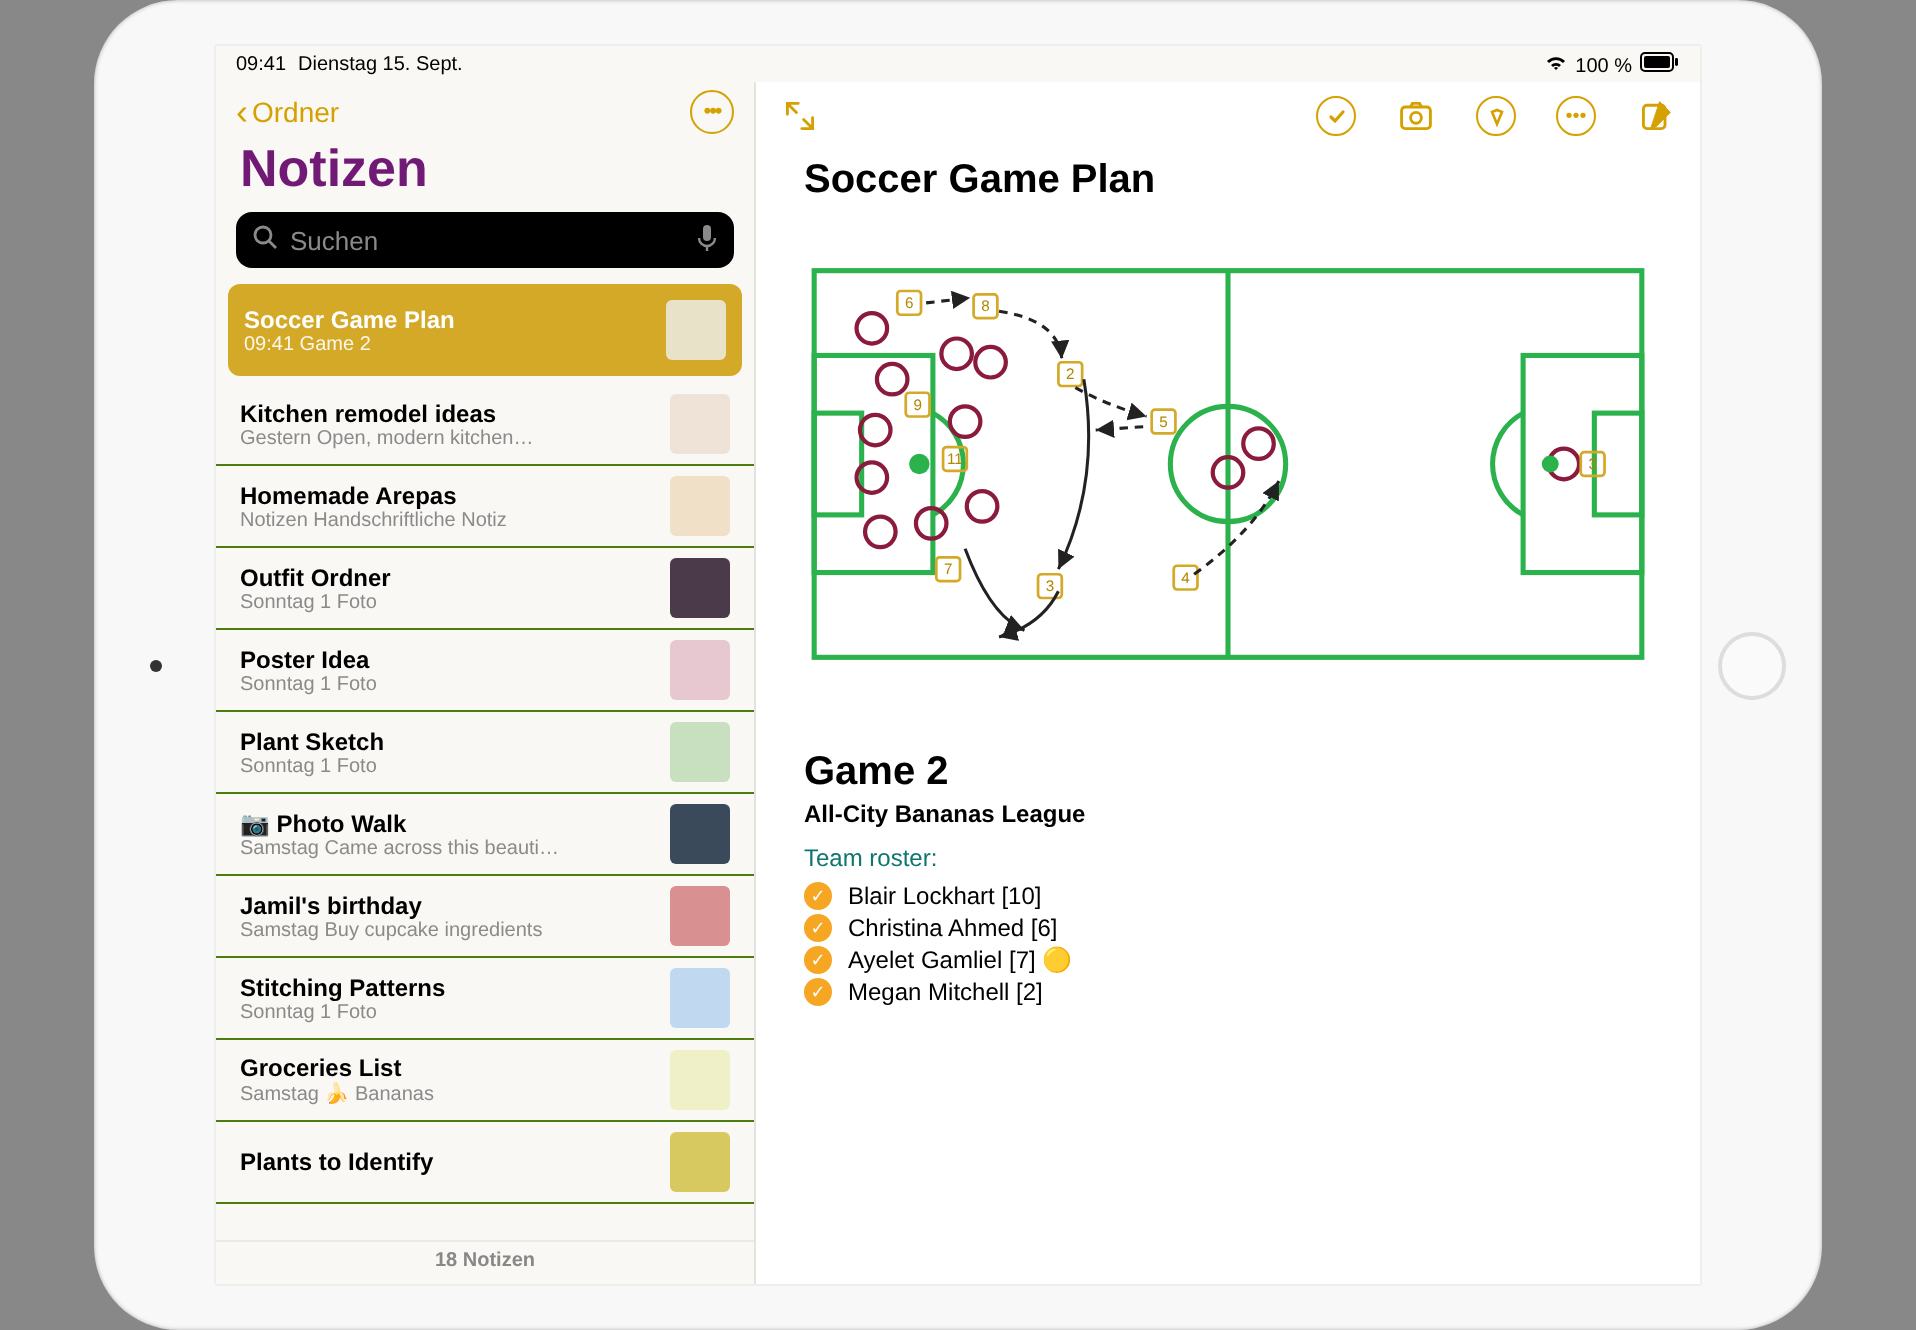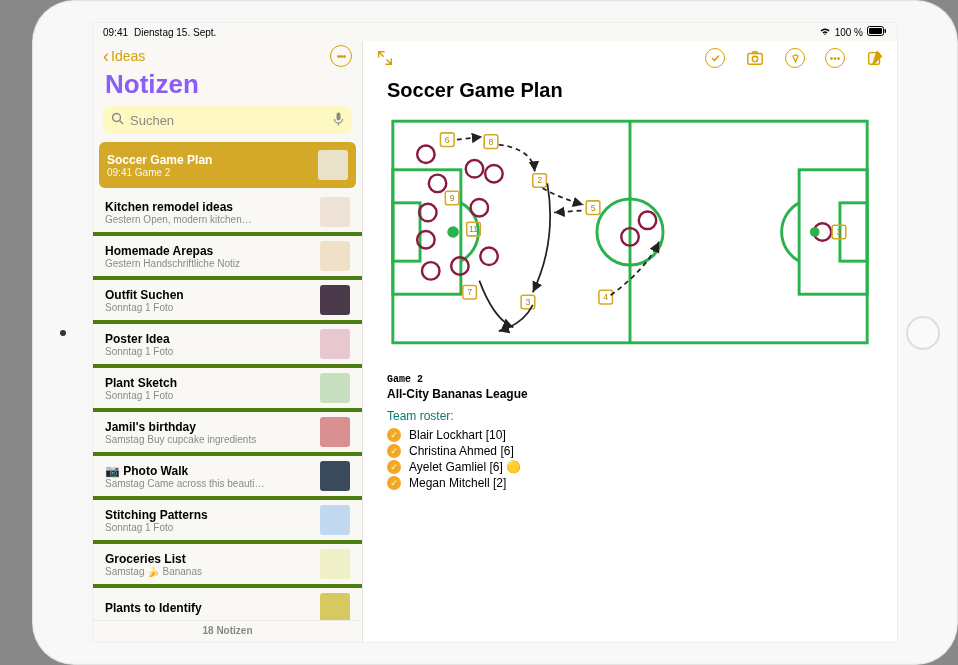--- a/index.html
+++ b/index.html
@@ -1,51 +1,51 @@
 <!DOCTYPE html>
 <html><head>
 <meta charset="utf-8">
 <style>
 * { margin: 0; padding: 0; box-sizing: border-box; }
 body { font-family: -apple-system, "Helvetica Neue", Arial, sans-serif; background: #888; display: flex; align-items: center; justify-content: center; height: 665px; width: 958px; }
-.ipad-frame { width: 958px; height: 665px; background: #f8f8f8; border-radius: 42px; padding: 22px 60px 22px 60px; position: relative; box-shadow: inset 0 0 2px rgba(0,0,0,0.3); margin-left: 32px; }
+.ipad-frame { width: 864px; height: 665px; background: #f8f8f8; border-radius: 42px; padding: 22px 60px 22px 60px; position: relative; box-shadow: inset 0 0 2px rgba(0,0,0,0.3); }
 .home-button { position: absolute; right: 18px; top: 50%; transform: translateY(-50%); width: 34px; height: 34px; border-radius: 50%; border: 2px solid #ddd; background: #fafafa; }
 .camera-dot { position: absolute; left: 28px; top: 50%; transform: translateY(-50%); width: 6px; height: 6px; border-radius: 50%; background: #333; }
 .screen { width: 100%; height: 100%; background: #fff; border-radius: 2px; overflow: hidden; display: flex; flex-direction: column; border: 1px solid #eee; }
 .status-bar { height: 18px; display: flex; justify-content: space-between; align-items: center; padding: 0 10px; font-size: 10px; color: #000; background: #f9f8f5; }
 .status-left { display: flex; gap: 6px; }
 .status-right { display: flex; gap: 4px; align-items: flex-end; }
 .app { flex: 1; display: flex; min-height: 0; }
 .sidebar { width: 270px; background: #f9f8f5; border-right: 1px solid #e4e3e0; display: flex; flex-direction: column; }
 .sidebar-top { display: flex; justify-content: space-between; align-items: center; padding: 4px 10px 0 10px; }
 .back-btn { display: flex; align-items: center; color: #d5a100; font-size: 14px; gap: 2px; }
 .chev { font-size: 18px; line-height: 1; }
 .more-circle { width: 22px; height: 22px; border: 1.5px solid #d5a100; border-radius: 50%; display: flex; align-items: center; justify-content: center; color: #d5a100; font-size: 11px; letter-spacing: -1px; }
-.sidebar-title { font-size: 26px; font-weight: 700; padding: 2px 12px 6px; color: #8b5cf6; }
-.search-box { margin: 0 10px 8px; background: #fef9c3; border-radius: 8px; height: 28px; display: flex; align-items: center; padding: 0 8px; gap: 6px; color: #8a8a8a; font-size: 13px; }
+.sidebar-title { font-size: 26px; font-weight: 700; padding: 2px 12px 6px; color: #701a75; }
+.search-box { margin: 0 10px 8px; background: #000000; border-radius: 8px; height: 28px; display: flex; align-items: center; padding: 0 8px; gap: 6px; color: #8a8a8a; font-size: 13px; }
 .search-box .mic { margin-left: auto; }
 .notes-list { flex: 1; overflow: hidden; }
-.note-item { display: flex; align-items: center; padding: 5px 12px; border-bottom: 4px solid #4d7c0f; gap: 8px; }
+.note-item { display: flex; align-items: center; padding: 5px 12px; border-bottom: 1px solid #4d7c0f; gap: 8px; }
 .note-item.selected { background: #d5a928; color: #fff; border-radius: 6px; margin: 0 6px 4px; border-bottom: none; padding: 8px 8px; }
 .note-text { flex: 1; min-width: 0; }
 .note-title { font-size: 12px; font-weight: 600; color: #000; white-space: nowrap; overflow: hidden; text-overflow: ellipsis; }
 .note-item.selected .note-title { color: #fff; }
 .note-sub { font-size: 10px; color: #8a8a8a; white-space: nowrap; overflow: hidden; text-overflow: ellipsis; }
 .note-item.selected .note-sub { color: rgba(255,255,255,0.9); }
 .thumb { width: 30px; height: 30px; background: #ddd; border-radius: 3px; flex-shrink: 0; }
 .sidebar-footer { text-align: center; font-size: 10px; color: #888; padding: 4px 0 6px; border-top: 1px solid #eceae5; font-weight: bold; }
 .content { flex: 1; background: #fff; display: flex; flex-direction: column; }
 .content-toolbar { height: 34px; display: flex; align-items: center; padding: 0 12px; gap: 20px; }
 .toolbar-spacer { flex: 1; }
 .tool-icon { color: #d5a100; width: 20px; height: 20px; display: flex; align-items: center; justify-content: center; }
 .tool-icon.circle { border: 1.5px solid #d5a100; border-radius: 50%; font-size: 10px; }
 .content-body { flex: 1; padding: 0 24px 10px; overflow: hidden; }
 .note-h1 { font-size: 20px; font-weight: 700; margin: 4px 0 10px; }
 .field-sketch { width: 100%; height: 240px; margin-bottom: 12px; }
-.note-h2 { font-size: 10px; font-weight: 700; margin-top: 6px; font-family: Liberation Mono, monospace; }
+.note-h2 { font-size: 20px; font-weight: 700; margin-top: 6px; }
 .note-h3 { font-size: 12px; font-weight: 700; margin: 2px 0 8px; }
 .roster-label { font-size: 12px; color: #0f766e; margin-bottom: 4px; }
 .roster-item { display: flex; align-items: center; gap: 8px; font-size: 12px; padding: 1px 0; }
 .check-circle { width: 14px; height: 14px; border-radius: 50%; display: flex; align-items: center; justify-content: center; font-size: 9px; }
 .check-circle.checked { background: #f5a623; color: #fff; }
 .check-circle.unchecked { border: 1.3px solid #bbb; }
 .svg-icon { width: 18px; height: 18px; }
 </style>
 </head>
 <body>
@@ -76,21 +76,21 @@
         </span>
       </div>
     </div>
 
     <div class="app">
 
       <div class="sidebar">
         <div class="sidebar-top">
           <div class="back-btn">
             <span class="chev">‹</span>
-            <span>Ideas</span>
+            <span>Ordner</span>
           </div>
           <div class="more-circle">•••</div>
         </div>
         <div class="sidebar-title">Notizen</div>
         <div class="search-box">
           <span>
             <svg width="13" height="13" viewBox="0 0 13 13">
                 <circle cx="5.5" cy="5.5" r="4" fill="none" stroke="#8a8a8a" stroke-width="1.4"></circle>
                 <line x1="8.5" y1="8.5" x2="12" y2="12" stroke="#8a8a8a" stroke-width="1.4"></line>
               </svg>
@@ -115,58 +115,58 @@
             <div class="note-item">
               <div class="note-text">
                 <div class="note-title">Kitchen remodel ideas</div>
                 <div class="note-sub">Gestern  Open, modern kitchen…</div>
               </div>
               <div class="thumb" style="background: rgb(239, 227, 216);"></div>
             </div>
             <div class="note-item">
               <div class="note-text">
                 <div class="note-title">Homemade Arepas</div>
-                <div class="note-sub">Gestern  Handschriftliche Notiz</div>
+                <div class="note-sub">Notizen  Handschriftliche Notiz</div>
               </div>
               <div class="thumb" style="background: rgb(240, 224, 200);"></div>
             </div>
             <div class="note-item">
               <div class="note-text">
-                <div class="note-title">Outfit Suchen</div>
+                <div class="note-title">Outfit Ordner</div>
                 <div class="note-sub">Sonntag  1 Foto</div>
               </div>
               <div class="thumb" style="background: rgb(74, 58, 74);"></div>
             </div>
             <div class="note-item">
               <div class="note-text">
                 <div class="note-title">Poster Idea</div>
                 <div class="note-sub">Sonntag  1 Foto</div>
               </div>
               <div class="thumb" style="background: rgb(232, 200, 208);"></div>
             </div>
             <div class="note-item">
               <div class="note-text">
                 <div class="note-title">Plant Sketch</div>
                 <div class="note-sub">Sonntag  1 Foto</div>
               </div>
               <div class="thumb" style="background: rgb(200, 224, 192);"></div>
             </div>
             <div class="note-item">
               <div class="note-text">
+                <div class="note-title">📷  Photo Walk</div>
+                <div class="note-sub">Samstag  Came across this beauti…</div>
+              </div>
+              <div class="thumb" style="background: rgb(58, 74, 90);"></div>
+            </div>
+            <div class="note-item">
+              <div class="note-text">
                 <div class="note-title">Jamil's birthday</div>
                 <div class="note-sub">Samstag  Buy cupcake ingredients</div>
               </div>
               <div class="thumb" style="background: rgb(216, 144, 144);"></div>
-            </div>
-            <div class="note-item">
-              <div class="note-text">
-                <div class="note-title">📷  Photo Walk</div>
-                <div class="note-sub">Samstag  Came across this beauti…</div>
-              </div>
-              <div class="thumb" style="background: rgb(58, 74, 90);"></div>
             </div>
             <div class="note-item">
               <div class="note-text">
                 <div class="note-title">Stitching Patterns</div>
                 <div class="note-sub">Sonntag  1 Foto</div>
               </div>
               <div class="thumb" style="background: rgb(192, 216, 240);"></div>
             </div>
             <div class="note-item">
               <div class="note-text">
@@ -305,21 +305,21 @@
               <div class="roster-item">
                 <div class="check-circle checked">✓</div>
                 <span>Blair Lockhart [10]</span>
               </div>
               <div class="roster-item">
                 <div class="check-circle checked">✓</div>
                 <span>Christina Ahmed [6]</span>
               </div>
               <div class="roster-item">
                 <div class="check-circle checked">✓</div>
-                <span>Ayelet Gamliel [6]  🟡</span>
+                <span>Ayelet Gamliel [7]  🟡</span>
               </div>
               <div class="roster-item">
                 <div class="check-circle checked">✓</div>
                 <span>Megan Mitchell [2]</span>
               </div>
             </div>
         </div>
       </div>
     </div>
 

